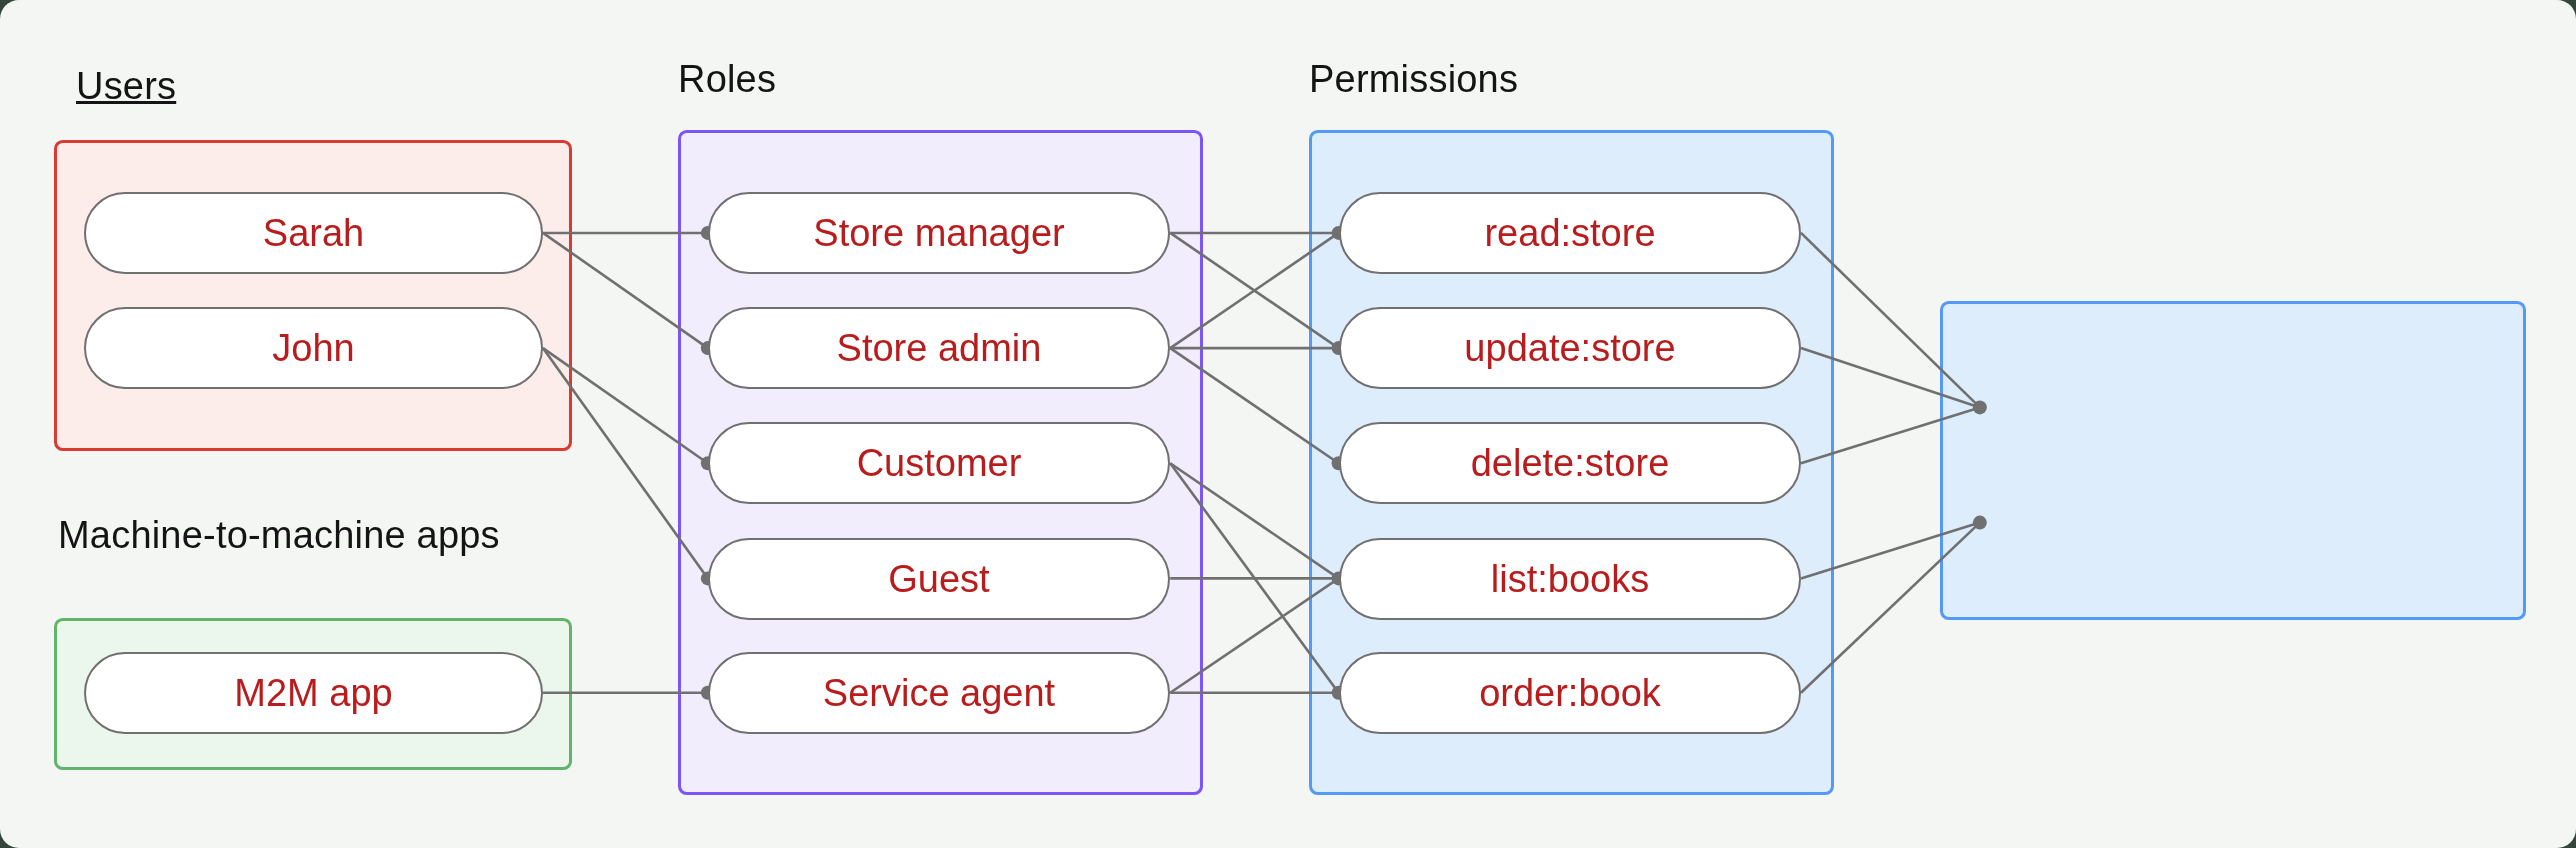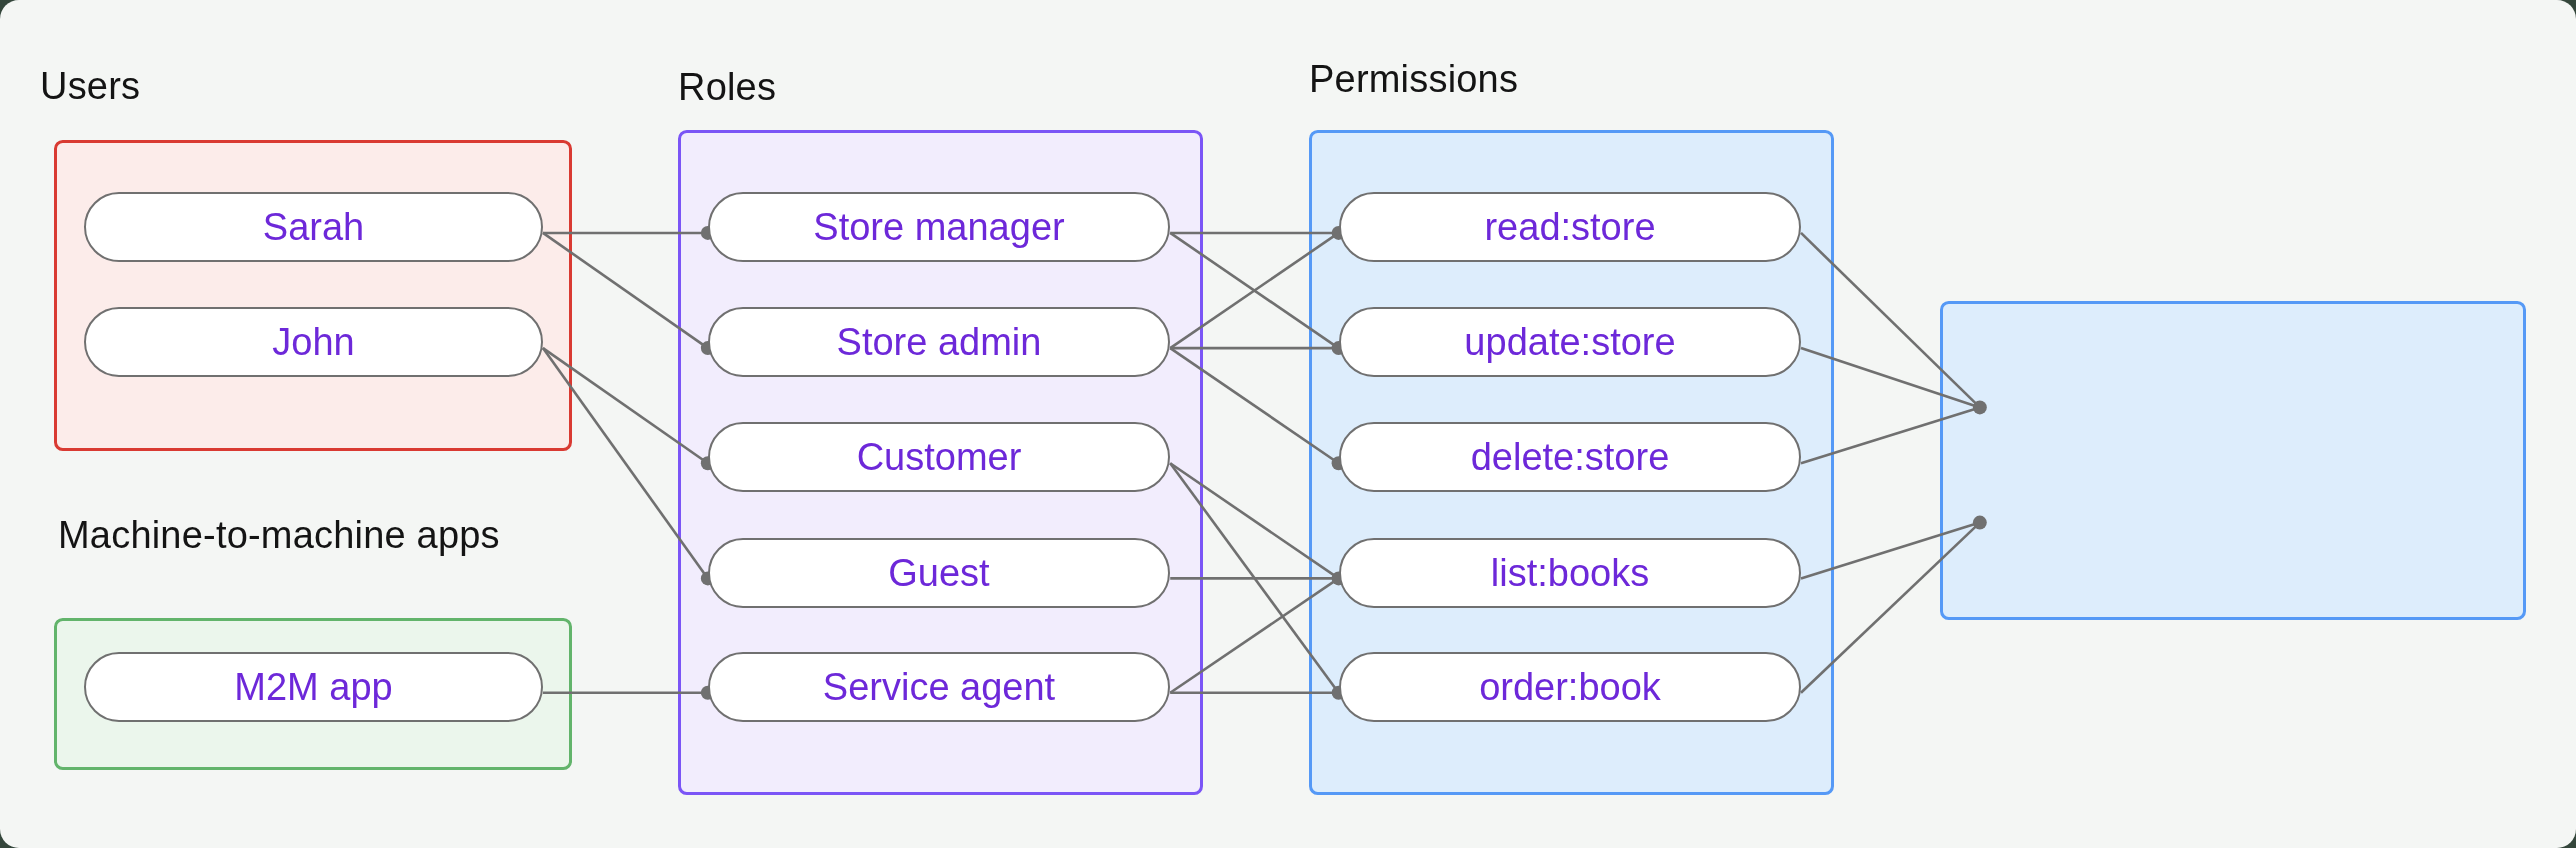--- a/index.html
+++ b/index.html
@@ -38,30 +38,30 @@
     box-sizing:border-box;
   }
   .box-users{ left:54px; top:140px; width:518px; height:311px; border-color:#d93a32; background:#fcecea; }
   .box-m2m{ left:54px; top:618px; width:518px; height:152px; border-color:#62b46b; background:#ebf6ec; }
   .box-roles{ left:678px; top:130px; width:525px; height:665px; border-color:#7b55f6; background:#f2edfd; }
   .box-permissions{ left:1309px; top:130px; width:525px; height:665px; border-color:#5599f6; background:#ddedfc; }
   .box-api{ left:1940px; top:301px; width:586px; height:319px; border-color:#5599f6; background:#ddedfc; }
 
   .pill{
     position:absolute;
-    height:70px;
+    height:82px;
     box-sizing:border-box;
     background:#ffffff;
     border:2.6px solid #707070;
     border-radius:41px;
     display:flex;
     align-items:center;
     justify-content:center;
     font-size:38px;
-    color:#6d28d9;
+    color:#b91c1c;
     white-space:nowrap;
     z-index:3;
   }
   .pill-col-users{ left:84px;  width:459px; }
   .pill-col-roles{ left:708px; width:462px; }
   .pill-col-perms{ left:1339px; width:462px; }
   .pill-col-api{  left:1980px; width:513px; }
 
   .row1{ top:192px; }
   .row2{ top:307px; }
@@ -72,22 +72,22 @@
   .api-row2{ top:482px; }
 
   #edge-layer{
     position:absolute;
     left:0; top:0;
     width:2576px;
     height:848px;
     z-index:2;
     pointer-events:none;
   }
-  .lbl-users{ left:40px;  top:67px; }
-  .lbl-roles{ left:678px; top:68px; }
+  .lbl-users{ left:76px;  top:67px;text-decoration:underline; }
+  .lbl-roles{ left:678px; top:60px; }
   .lbl-permissions{ left:1309px; top:60px; }
   .lbl-m2m{ left:58px; top:516px; }
   .lbl-api{ left:1940px; top:232px; }
 </style>
 </head>
 <body>
 
 <div class="stage">
   <div class="canvas">
 

